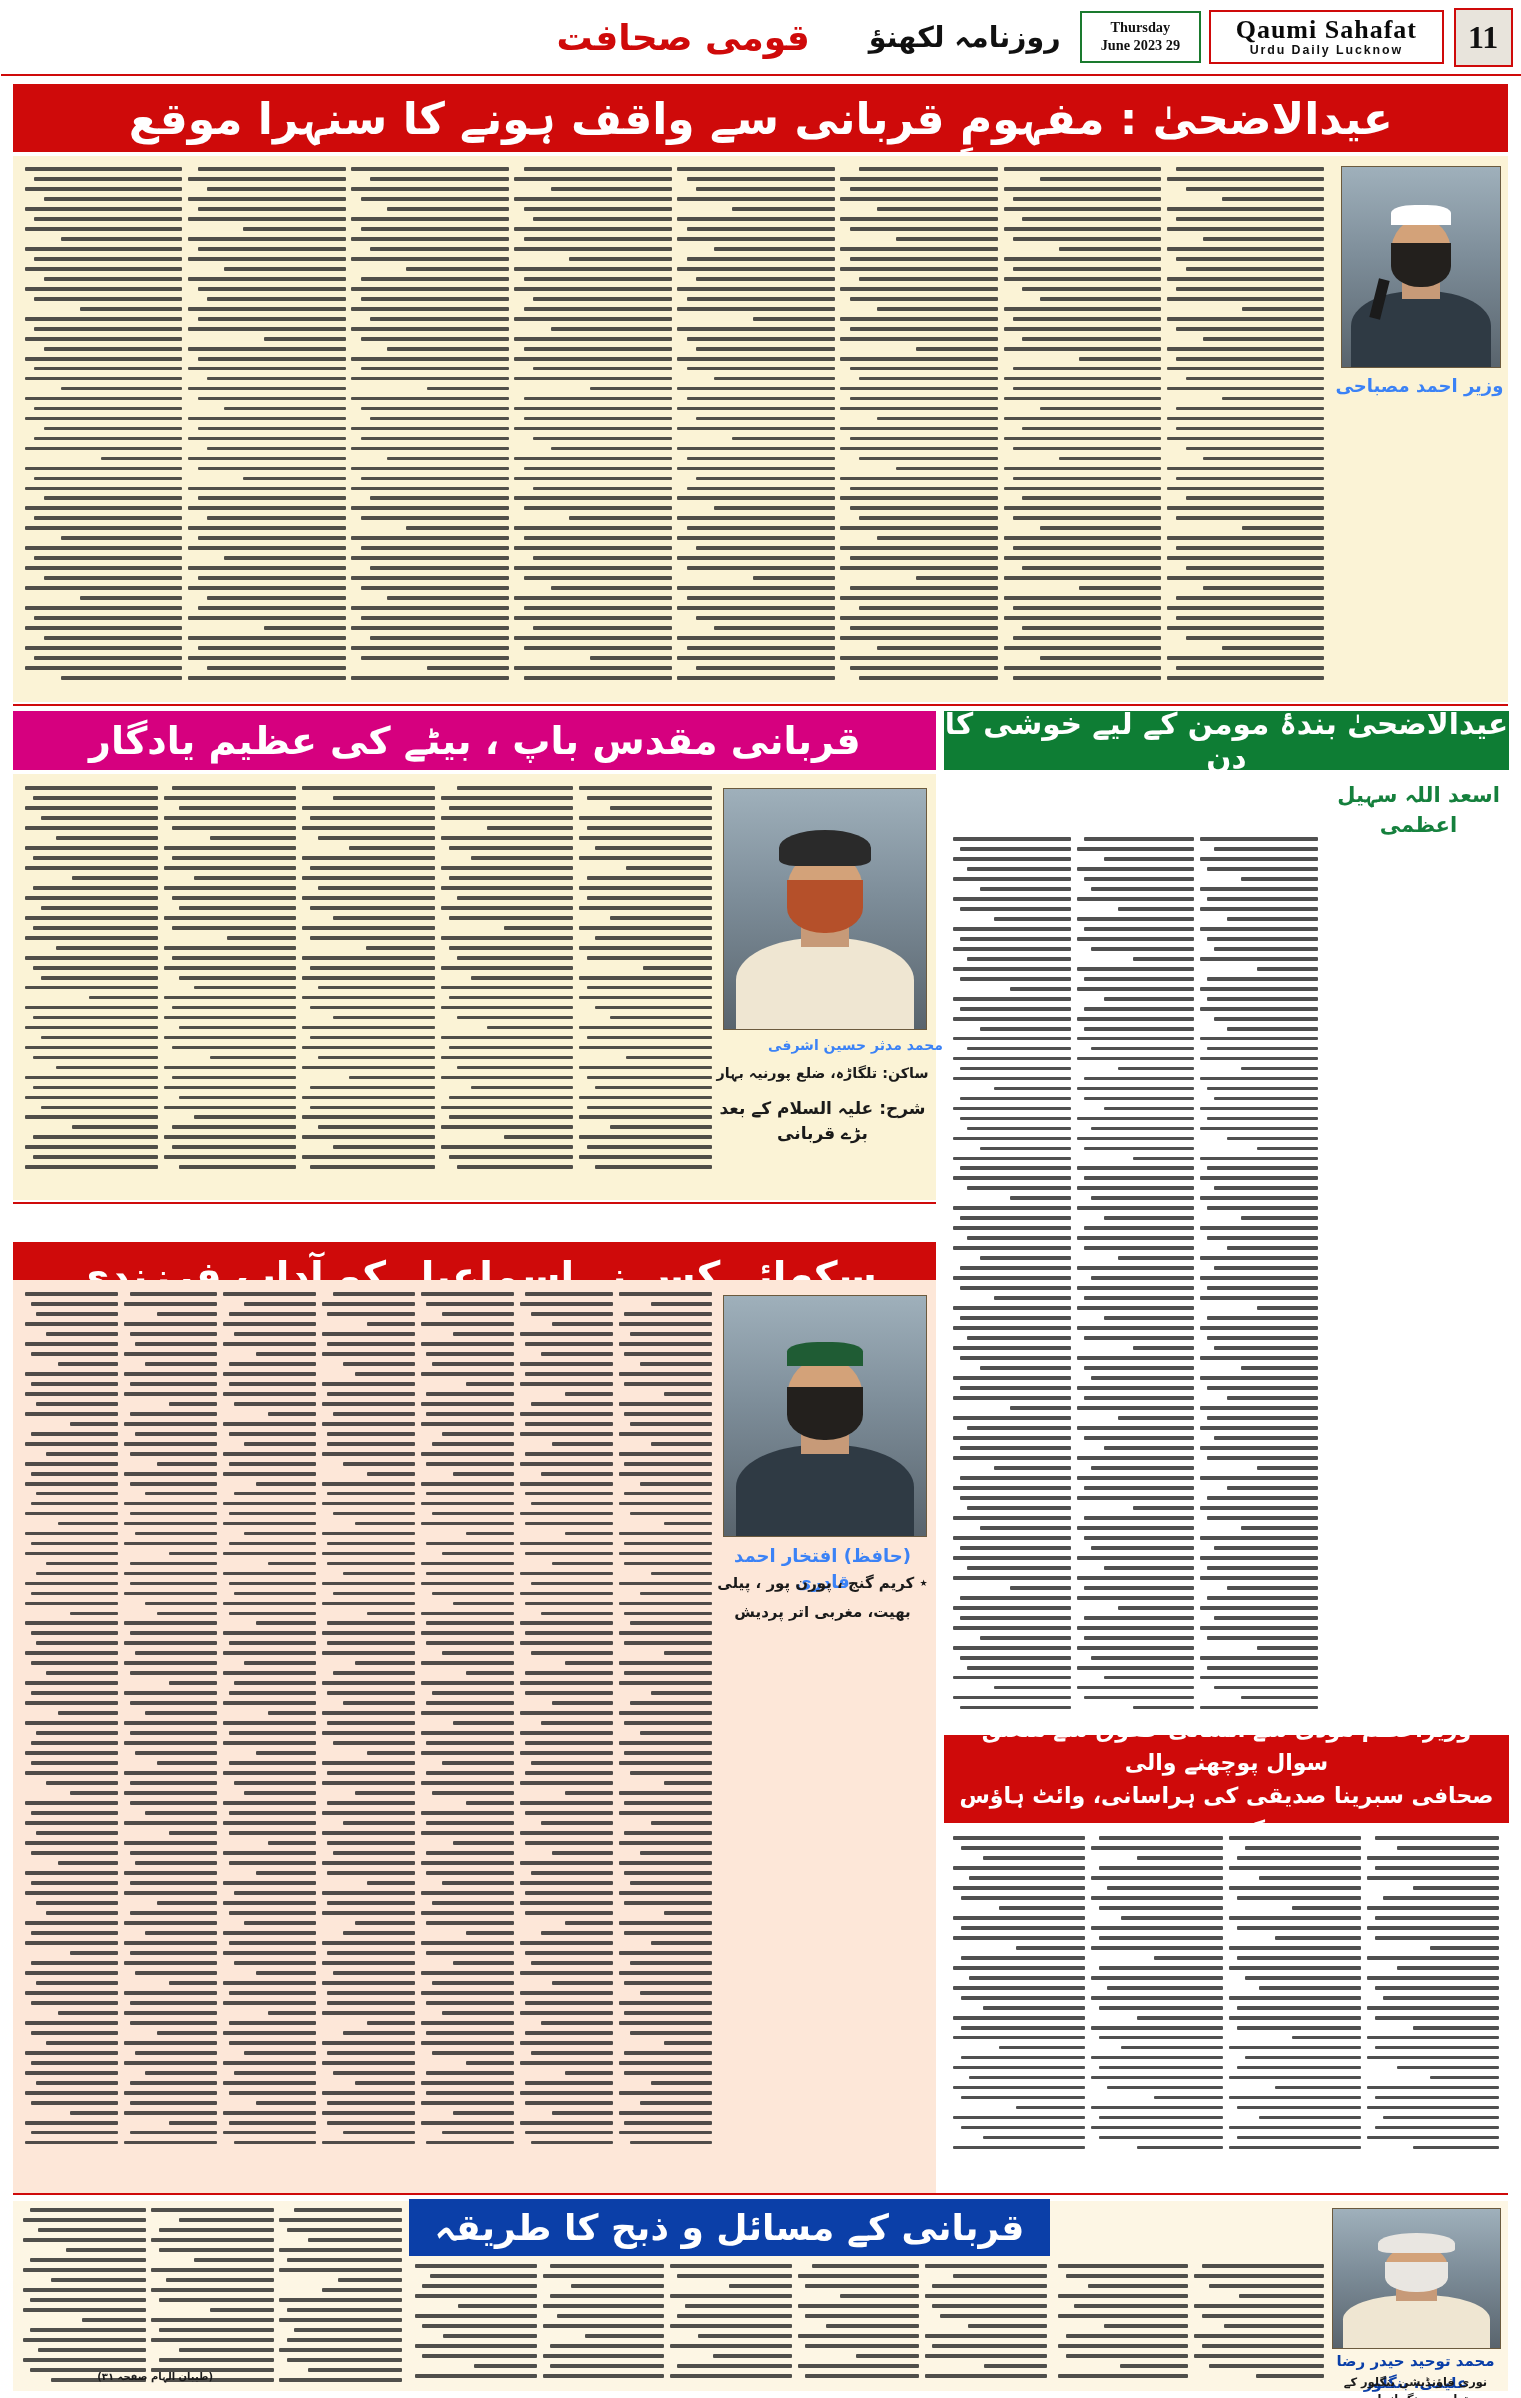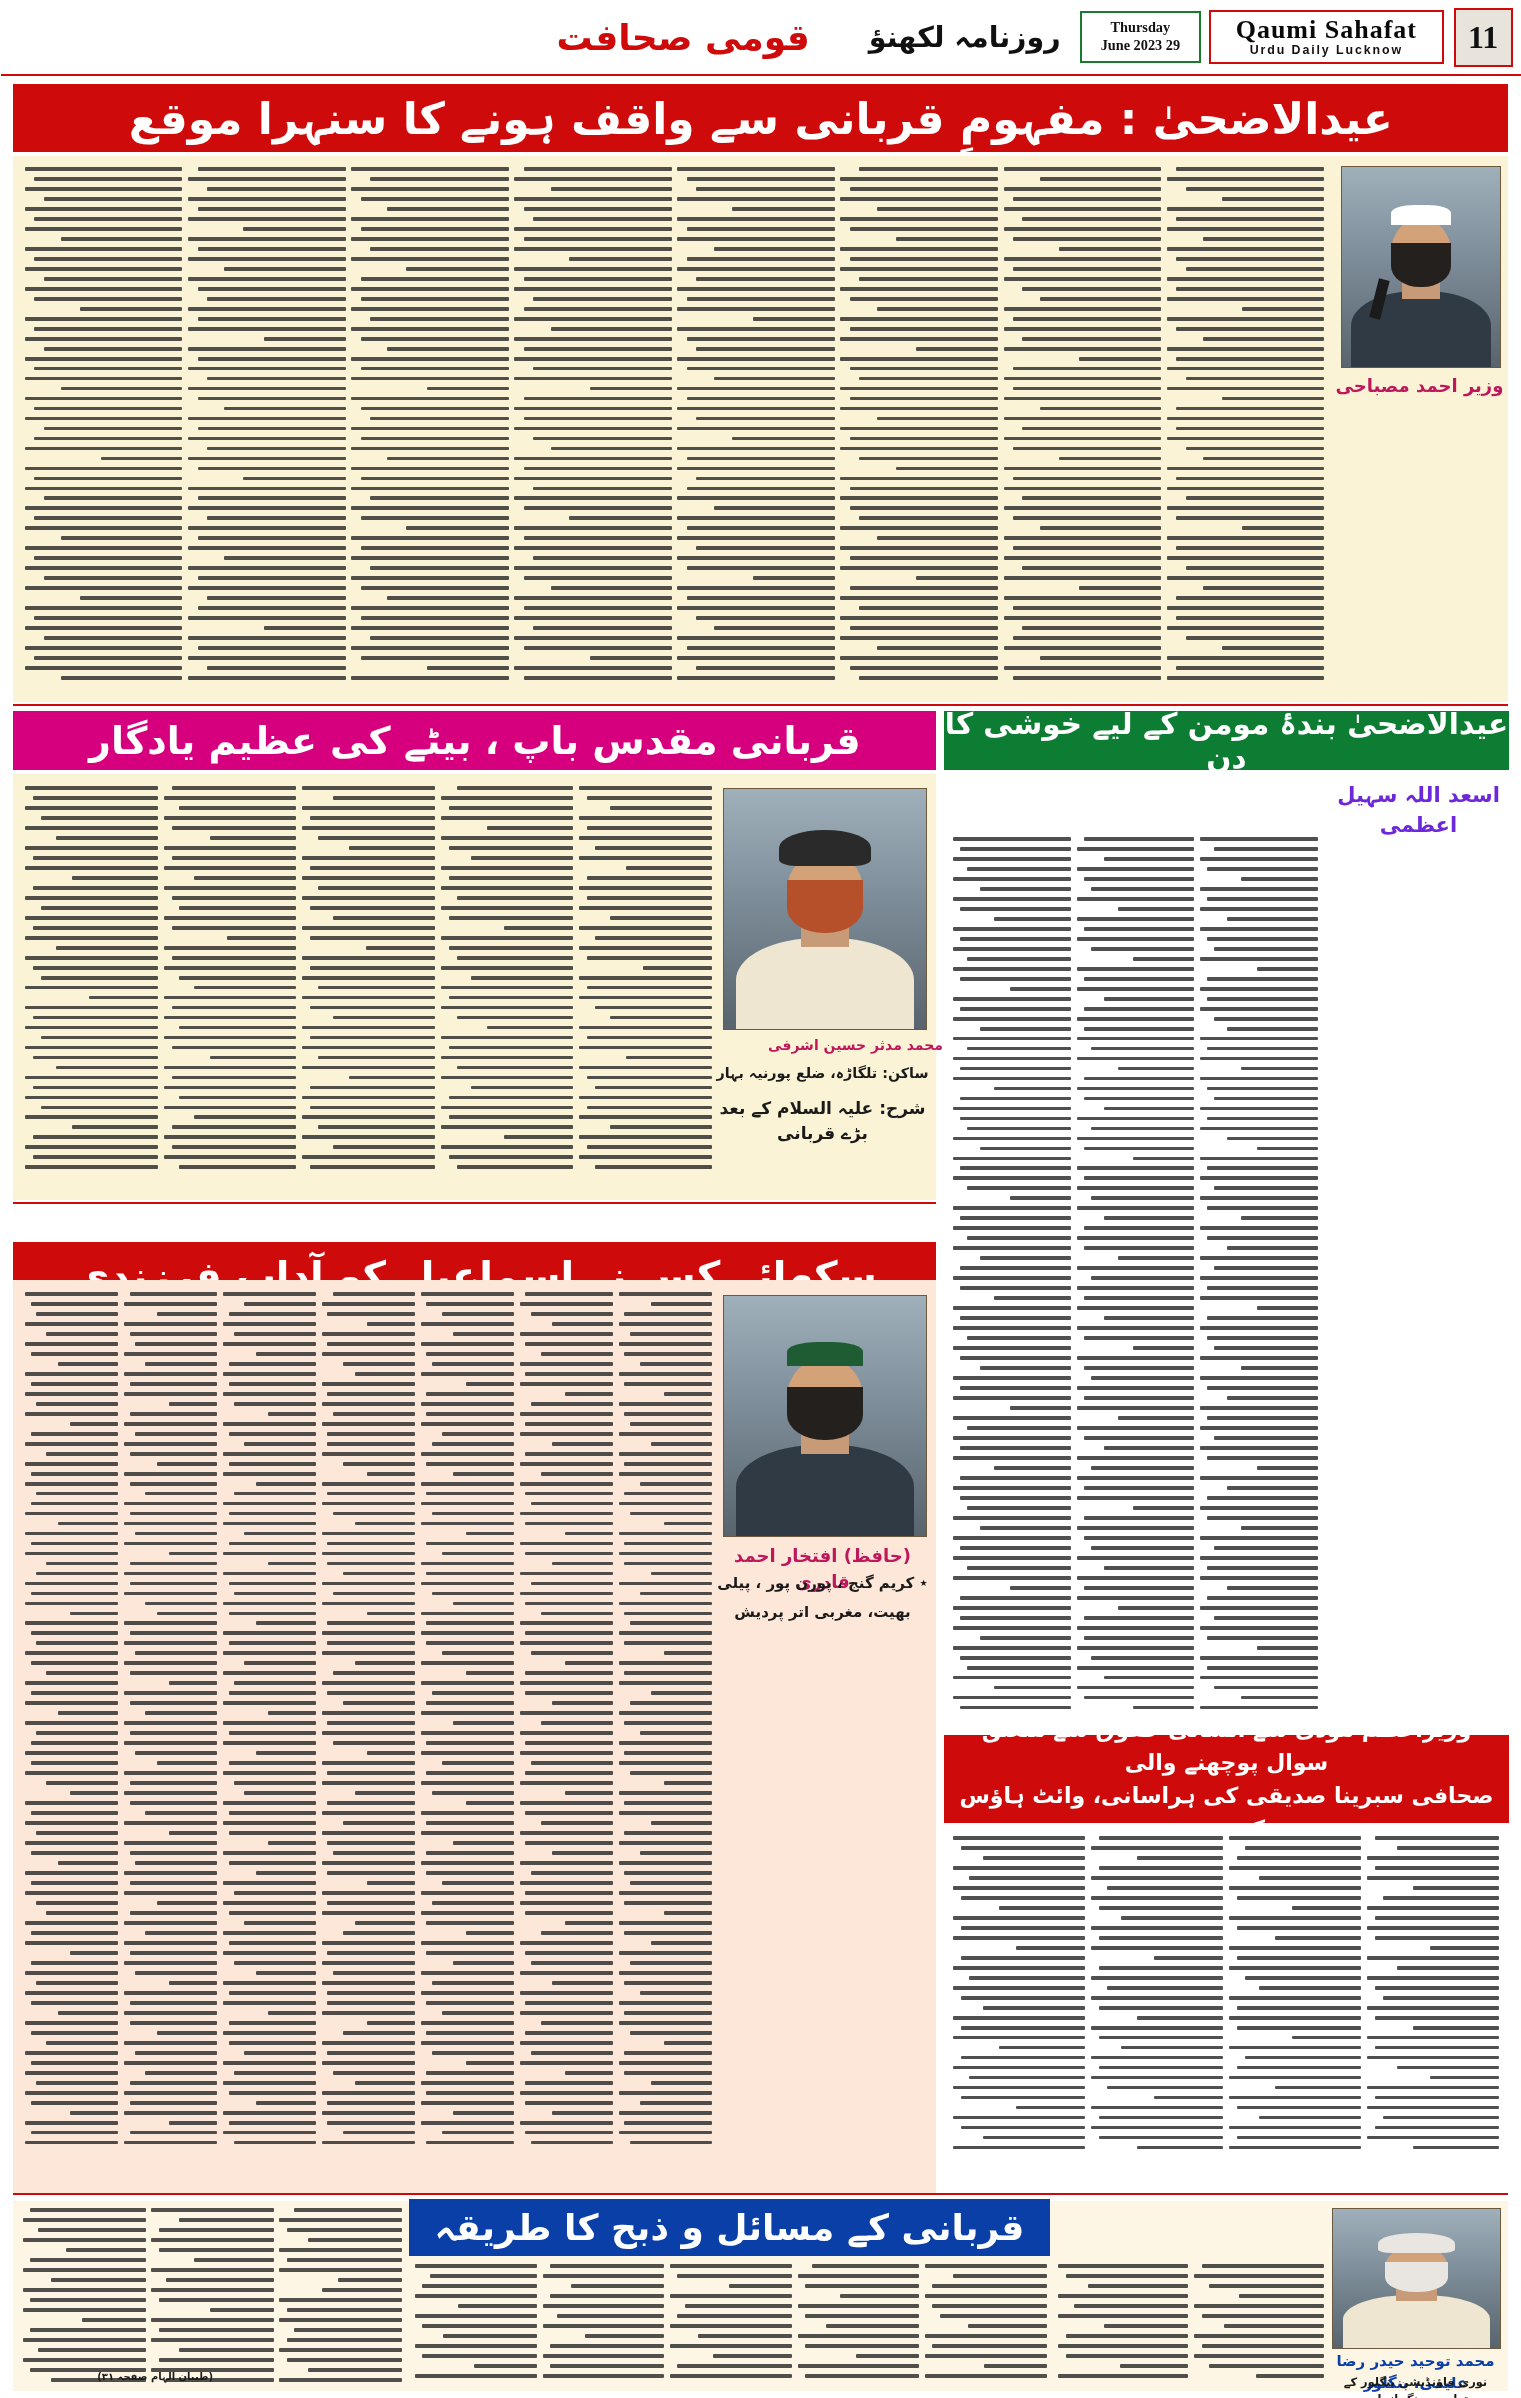--- a/index.html
+++ b/index.html
@@ -100,22 +100,22 @@
     background:#ffffff;border-radius:40% 40% 0 0;
   }
   .photo .cap.turban{background:#2a2a2a;height:15%;bottom:68%;border-radius:50% 50% 18% 18%;width:46%;left:27%;}
   .photo .cap.green{background:#1f5c34;}
   .photo .mic{position:absolute;left:20%;bottom:24%;width:7%;height:20%;background:#1b1b1b;transform:rotate(14deg);}
 
   .caption{
     position:absolute;text-align:center;font-weight:bold;
     font-family:"DejaVu Sans",sans-serif;line-height:1.45;
   }
-  .caption.red{color:#be185d;}
-  .caption.green{color:#6d28d9;}
+  .caption.red{color:#3b82f6;}
+  .caption.green{color:#15803d;}
   .caption.blue{color:#0b3fa8;}
   .caption.black{color:#1a1a1a;}
 
   .hairline{position:absolute;background:#cf0a0a;}
   .hairline.thin{height:1.9px;}
 </style>
 </head>
 <body>
 
 <div class="masthead">

